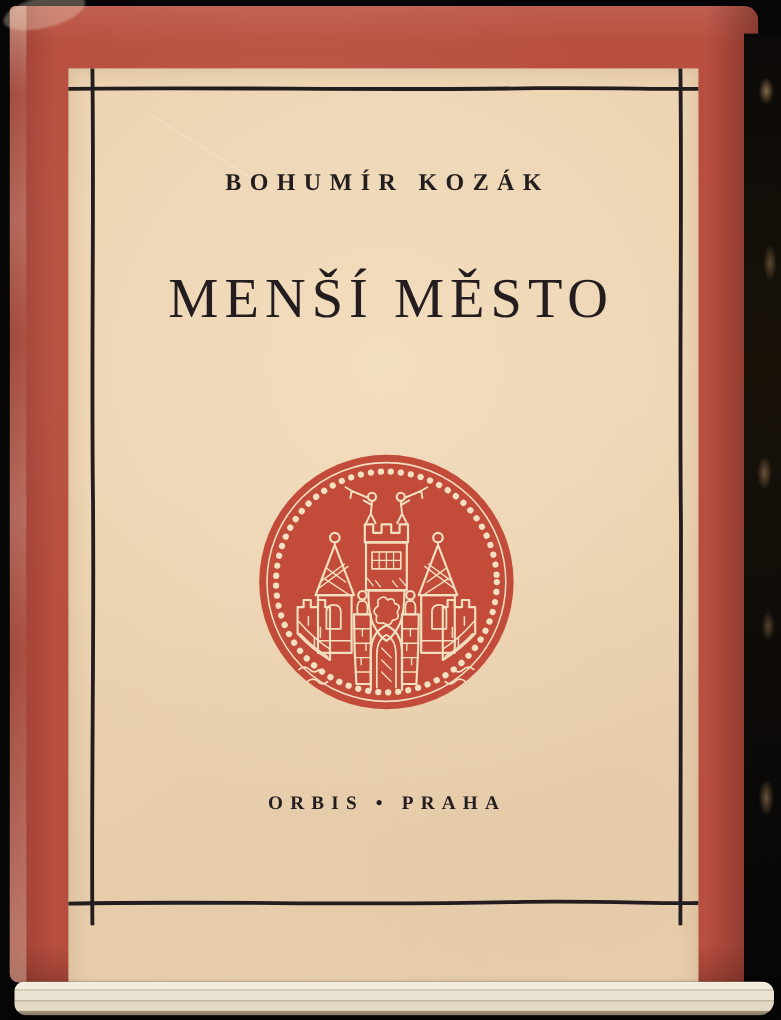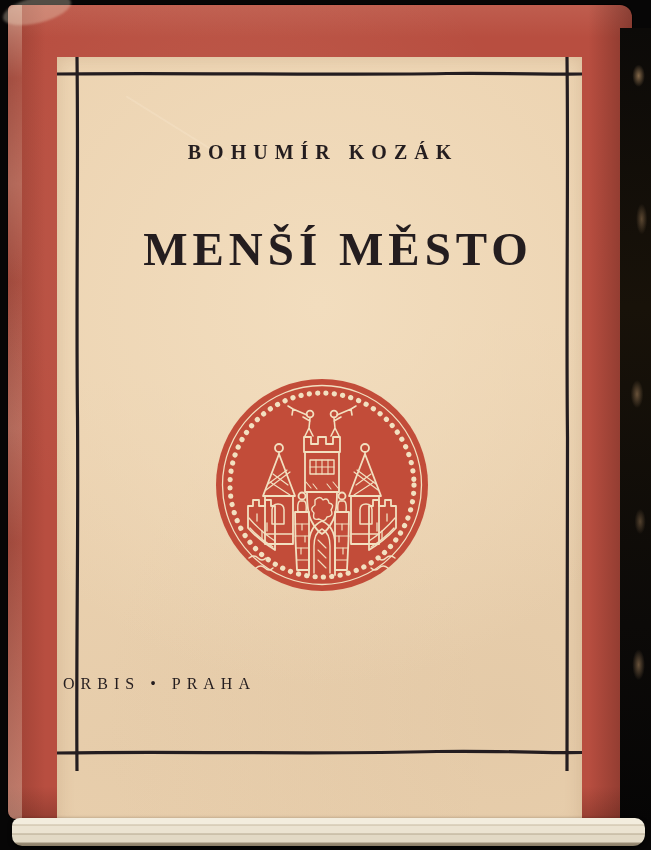--- a/index.html
+++ b/index.html
@@ -50,27 +50,27 @@
     box-shadow: inset 0 0 18px rgba(120,70,40,0.18);
   }
   .frame { position:absolute; left:0; top:0; width:525px; height:714px; }
   
   .author {
     position:absolute; left:0; top:84px; width:100%;
     text-align:center; font-size:20px; font-weight:700;
     letter-spacing:7px; text-indent:7px; color:#241d1f;
   }
   .title {
-    position:absolute; left:16px; top:160px; width:100%;
-    text-align:center; font-size:47px; font-weight:700;
+    position:absolute; left:4px; top:160px; width:100%;
+    text-align:center; font-size:47px; font-weight:400;
     letter-spacing:5px; text-indent:5px; color:#241d1f; line-height:65px;
   }
   .publisher {
-    position:absolute; left:0; top:618px; width:100%;
-    font-size:16px; font-weight:400;
+    position:absolute; left:0; top:604px; width:100%;
+    text-align:center; font-size:16px; font-weight:700;
     letter-spacing:6px; text-indent:6px; color:#241d1f;
   }
   
   .seal { position:absolute; left:158px; top:321px; width:214px; height:214px; }
   
   .bottom-pages {
     position:absolute; left:12px; top:818px; width:633px; height:28px;
     border-radius:8px 10px 12px 10px;
     background:#ece4d2;
     background-image:repeating-linear-gradient(180deg,

